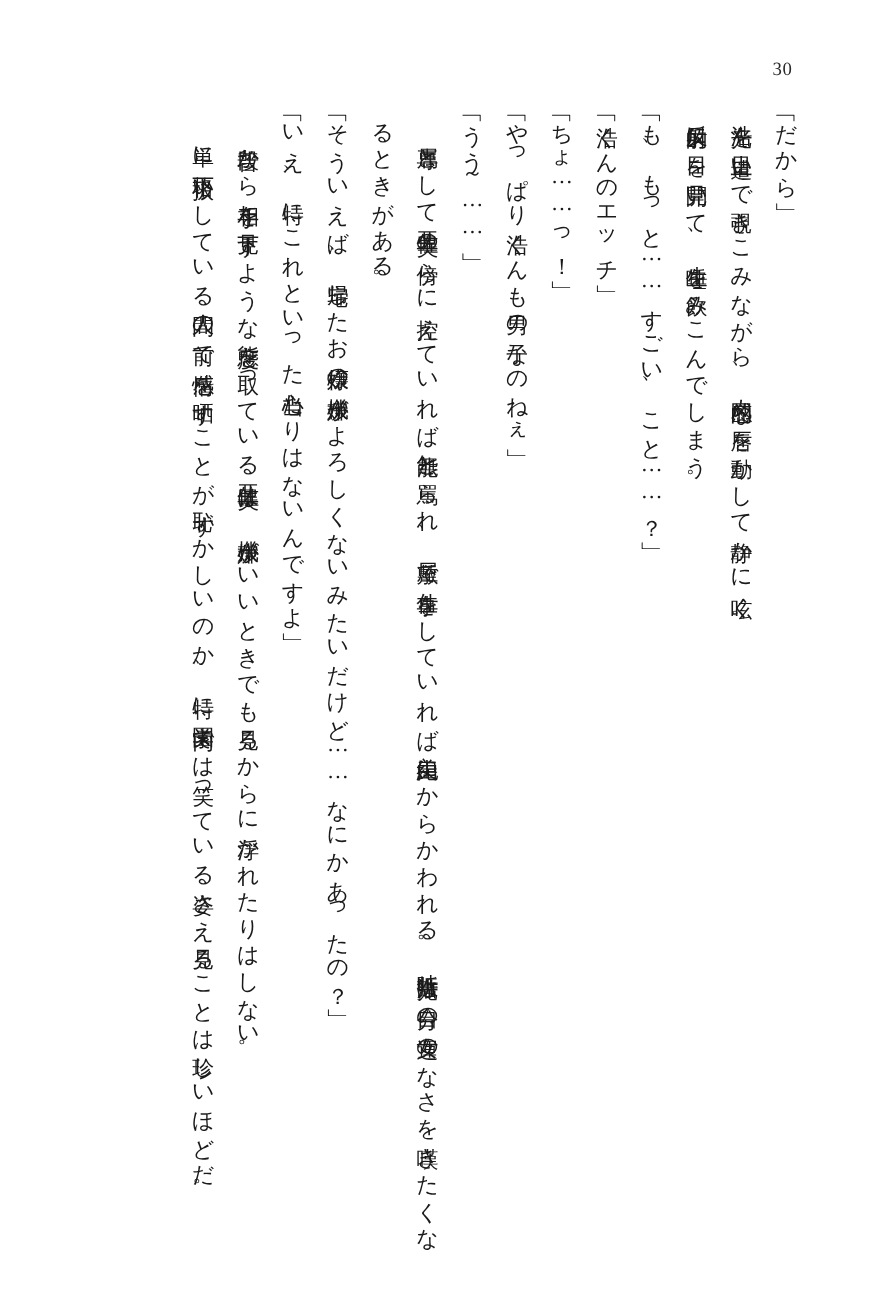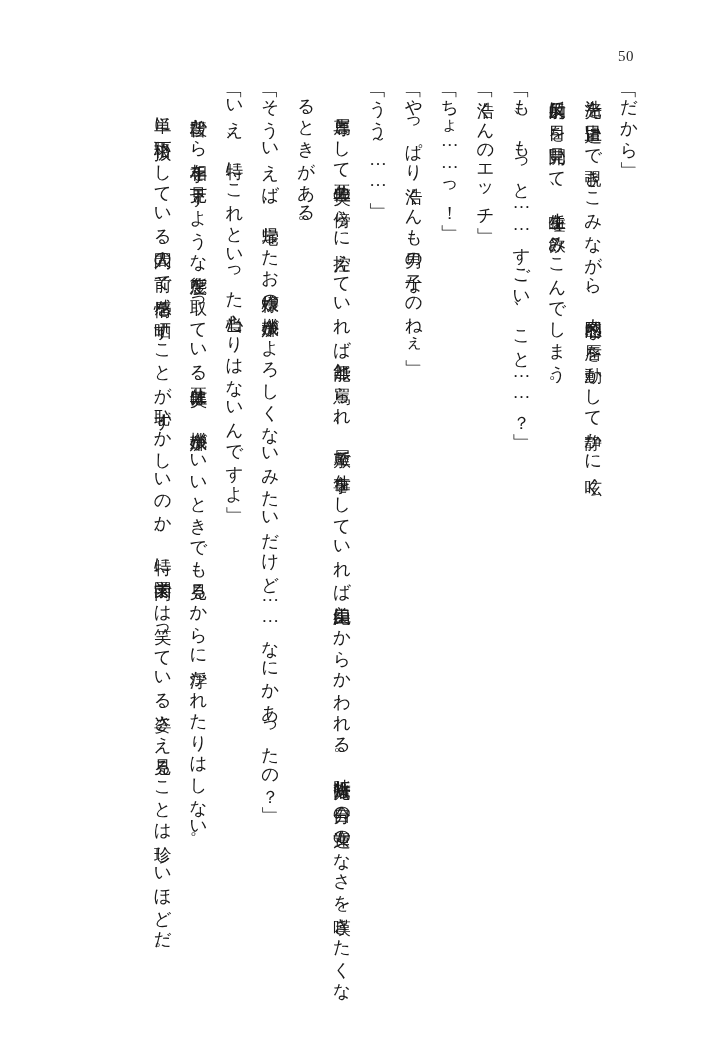--- a/index.html
+++ b/index.html
@@ -63,21 +63,21 @@
   }
   .para.indent {
     text-indent: 1em;
   }
 </style>
 </head>
 <body>
 
 <div class="page">
 
-  <div class="page-number">50</div>
+  <div class="page-number">30</div>
 
   <div class="text-body">
     <p class="para">「だから」</p>
     <p class="para">浩光を上目遣いで覗きこみながら、肉感的な唇を動かして静かに呟く。</p>
     <p class="para">反射的に目を見開いて、生唾を飲みこんでしまう。</p>
     <p class="para">「も、もっと……すごい、こと……？」</p>
     <p class="para">「浩くんのエッチ」</p>
     <p class="para">「ちょ……っ！」</p>
     <p class="para">「やっぱり浩くんも男の子なのねぇ」</p>
     <p class="para">「うう～……」</p>

